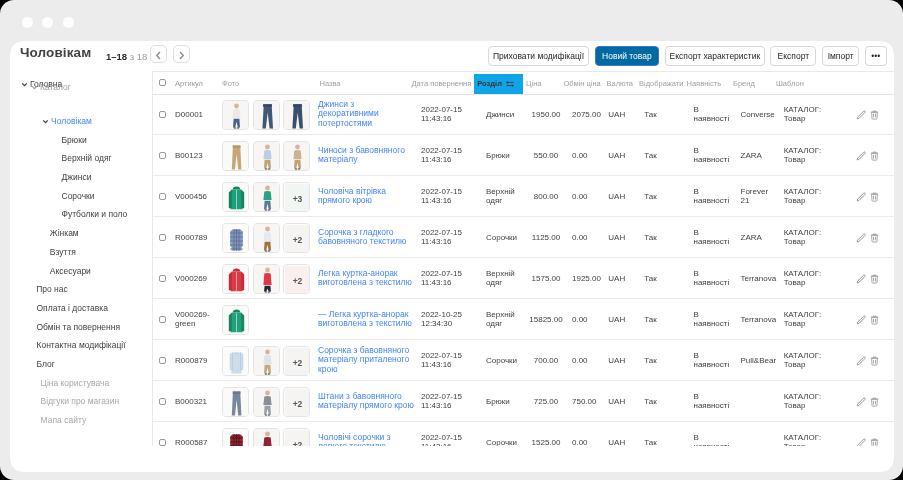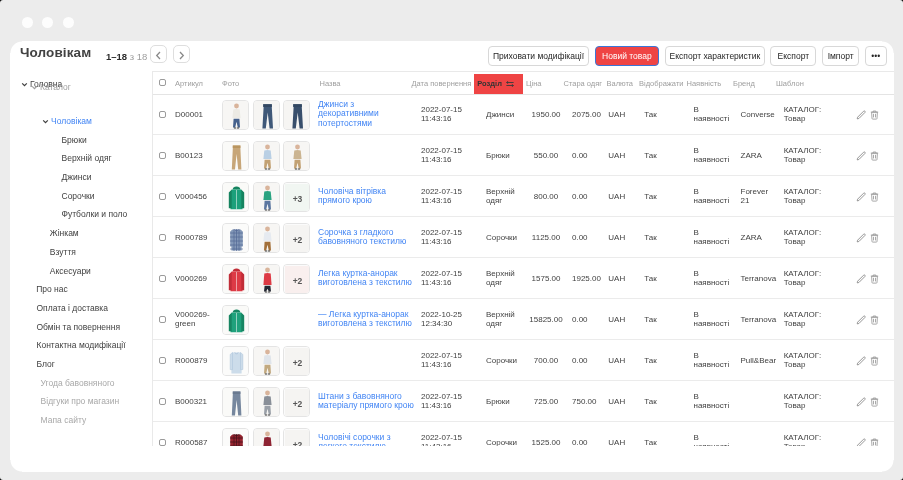--- a/index.html
+++ b/index.html
@@ -1,31 +1,31 @@
 <!DOCTYPE html>
 <html><head><meta charset="utf-8"><title>admin</title><style>
 *{margin:0;padding:0;box-sizing:border-box}
 html,body{width:903px;height:480px;background:#000;font-family:"Liberation Sans",sans-serif;-webkit-font-smoothing:antialiased}
-.win{position:absolute;left:0;top:0;width:903px;height:480px;background:#ececec;border-radius:3px;overflow:hidden}
+.win{position:absolute;left:0;top:0;width:903px;height:480px;background:#ececec;border-radius:14px;overflow:hidden}
 .dot{position:absolute;width:11px;height:11px;border-radius:50%;background:#fdfdfd;top:17px}
 .panel{position:absolute;left:10px;top:41px;width:884px;height:431px;background:#fff;border-radius:12px;overflow:hidden}
 .ptitle{position:absolute;left:20px;top:45px;font-size:13.5px;font-weight:600;color:#424242;letter-spacing:0.1px}
 .pag{position:absolute;left:106px;top:50.5px;font-size:9.5px;font-weight:bold;color:#2c2c2c}
 .pag span{font-weight:normal;color:#9e9e9e}
 .navb{position:absolute;top:45px;width:17px;height:18px;border:1px solid #dedede;border-radius:5px;background:#fff;text-align:center}
 .navb svg{margin-top:4px}
 .btn{position:absolute;top:45.5px;height:20px;border:1px solid #d8d8d8;border-radius:4px;background:#fff;color:#262626;font-size:8.5px;line-height:18px;text-align:center;white-space:nowrap}
-.btn.blue{background:#ef4444;border-color:#3a76d8;color:#fff}
+.btn.blue{background:#0369a1;border-color:#3a76d8;color:#fff}
 .hr1{position:absolute;left:10px;top:71px;width:884px;height:1px;background:#e9e9e9}
 .sidebar{position:absolute;left:10px;top:71px;width:142px;height:401px;background:#fff}
 .si{position:absolute;font-size:8.5px;white-space:nowrap;height:18.68px;line-height:18.68px}
 .si svg{vertical-align:-1px}
 .thead{position:absolute;left:0;top:0;width:903px;height:23px}
 .hc{position:absolute;top:8px;font-size:7.5px;color:#9e9e9e;white-space:nowrap}
-.ycell{position:absolute;left:474px;top:2.5px;width:48.5px;height:20.5px;background:#ef4444;font-size:7.5px;color:#333;padding:5.5px 0 0 3.3px;white-space:nowrap}
+.ycell{position:absolute;left:474px;top:2.5px;width:48.5px;height:20.5px;background:#0ea5e9;font-size:7.5px;color:#333;padding:5.5px 0 0 3.3px;white-space:nowrap}
 .row{position:absolute;left:0;width:903px;height:41px}
 .c{position:absolute;top:50%;transform:translateY(-50%);font-size:8px;line-height:9.8px;color:#424242}
 .c.dk{color:#424242}
 .c.bl{color:#4285f4;font-size:8.5px;line-height:9.7px}
 .c.ctr{text-align:center}
 .cb{position:absolute;width:7.4px;height:7.4px;border:1px solid #9b9b9b;border-radius:2px;background:#fff}
 .th{position:absolute;top:5.5px;width:27px;height:30px;border:1px solid #e4e4e4;border-radius:4px;overflow:hidden;background:#fff}
 .th svg{display:block;border-radius:3px}
 .ic{position:absolute;line-height:0}
 </style></head><body>
@@ -66,37 +66,37 @@
       <div class="si" style="left:51.5px;top:115.7px;color:#3f3f3f">Сорочки</div>
       <div class="si" style="left:51.5px;top:134.4px;color:#3f3f3f">Футболки и поло</div>
       <div class="si" style="left:39.8px;top:153.1px;color:#3f3f3f">Жінкам</div>
       <div class="si" style="left:39.8px;top:171.8px;color:#3f3f3f">Взуття</div>
       <div class="si" style="left:39.8px;top:190.5px;color:#3f3f3f">Аксесуари</div>
       <div class="si" style="left:26.2px;top:209.1px;color:#3f3f3f">Про нас</div>
       <div class="si" style="left:26.5px;top:227.8px;color:#3f3f3f">Оплата і доставка</div>
       <div class="si" style="left:26.5px;top:246.5px;color:#3f3f3f">Обмін та повернення</div>
       <div class="si" style="left:26.5px;top:265.2px;color:#3f3f3f">Контактна модифікації</div>
       <div class="si" style="left:26.5px;top:283.9px;color:#3f3f3f">Блог</div>
-      <div class="si" style="left:30.6px;top:302.5px;color:#a8a8a8">Угода бавовняного</div>
+      <div class="si" style="left:30.6px;top:302.5px;color:#a8a8a8">Ціна користувача</div>
       <div class="si" style="left:30.6px;top:321.2px;color:#a8a8a8">Відгуки про магазин</div>
       <div class="si" style="left:30.6px;top:339.9px;color:#a8a8a8">Мапа сайту</div>
     </div>
  <div class="pos" style="position:absolute;left:10px;top:71px;width:884px;height:375px;overflow:hidden">
    <div style="position:absolute;left:142px;top:0;width:1px;height:401px;background:#e9e9e9"></div>
    <div style="position:absolute;left:0;top:0;width:884px;height:401px">
      <div style="position:absolute;left:-10px;top:0;width:903px;height:401px">
        <div class="thead">
             <div style="position:absolute;left:153px;top:23px;width:741px;height:1px;background:#e4e4e4"></div>
             <span class="cb" style="left:158.5px;top:7.8px"></span>
             <div class="hc" style="left:175px">Артикул</div>
             <div class="hc" style="left:222px">Фото</div>
             <div class="hc" style="left:319.5px">Назва</div>
             <div class="hc" style="left:411.5px">Дата повернення</div>
             <div class="hc" style="left:526px">Ціна</div>
-            <div class="hc" style="left:563.5px">Стара одяг</div>
+            <div class="hc" style="left:563.5px">Обмін ціна</div>
             <div class="hc" style="left:606.5px">Валюта</div>
             <div class="hc" style="left:639px">Відображати</div>
             <div class="hc" style="left:686.5px">Наявність</div>
             <div class="hc" style="left:733px">Бренд</div>
             <div class="hc" style="left:776px">Шаблон</div>
             <div class="ycell"><b>Розділ</b></div>
             <span style="position:absolute;left:506.3px;top:10px;line-height:0"><svg width="8" height="6" viewBox="0 0 8 6">
                 <path d="M2.2 0.2 L0.5 1.5 L2.2 2.7 M0.8 1.5 H7.6" fill="none" stroke="#3a3a3a" stroke-width="0.9"></path>
                 <path d="M5.8 3.3 L7.5 4.5 L5.8 5.8 M0.4 4.5 H7.2" fill="none" stroke="#3a3a3a" stroke-width="0.9"></path>
               </svg></span>
@@ -168,20 +168,21 @@
             </div>
             <div class="th" style="left:283.2px">
               <svg width="27" height="30" viewBox="0 0 27 30">
                 <rect width="27" height="30" fill="#f7f6f4"></rect>
                 <circle cx="13.5" cy="5" r="2.4" fill="#d9b49b"></circle>
                 <path d="M10.3 8.6 q3.2-1.4 6.4 0 l0.9 8.5 h-8.2 Z" fill="#cbb491"></path>
                 <path d="M10.6 17.7 h5.8 l0.6 8.9 h-2.2 l-1.3 -5.9 -1.3 5.9 h-2.2 Z" fill="#c2a173"></path>
                 <path d="M10.9 26.6 h2.2 v1 h-2.2 Z M13.9 26.6 h2.2 v1 h-2.2 Z" fill="#3a3a3a"></path>
               </svg>
             </div>
+            <div class="c bl" style="left:318px;width:92px;white-space:nowrap">Чиноси з бавовняного<br>матеріалу</div>
             <div class="c dk" style="left:421px;width:50px">2022-07-15<br>11:43:16</div>
             <div class="c dk" style="left:486px;width:36px">Брюки</div>
             <div class="c dk ctr" style="left:516px;width:60px">550.00</div>
             <div class="c dk" style="left:572px;width:40px">0.00</div>
             <div class="c dk" style="left:608.3px;width:22px">UAH</div>
             <div class="c dk" style="left:644.2px;width:30px">Так</div>
             <div class="c dk" style="left:693.5px;width:40px">В наявності</div>
             <div class="c dk" style="left:740.5px;width:48px;white-space:nowrap">ZARA</div>
             <div class="c dk" style="left:783.7px;width:48px">КАТАЛОГ:<br>Товар</div>
             <span class="ic" style="left:855.5px;top:15.0px"><svg width="11" height="11" viewBox="0 0 11 11">
@@ -399,20 +400,21 @@
                 <path d="M10.9 26.6 h2.2 v1 h-2.2 Z M13.9 26.6 h2.2 v1 h-2.2 Z" fill="#3a3a3a"></path>
               </svg>
             </div>
             <div class="th" style="left:283.2px">
               <svg width="27" height="30" viewBox="0 0 27 30">
                 <rect width="27" height="30" fill="#fbfbfb"></rect>
                 <rect x="1" y="1" width="25" height="28" fill="#f5f4f2"></rect>
                 <text x="13.5" y="18.5" font-family="Liberation Sans, sans-serif" font-size="8.5" font-weight="bold" fill="#555" text-anchor="middle">+2</text>
               </svg>
             </div>
+            <div class="c bl" style="left:318px;width:92px;white-space:nowrap">Сорочка з бавовняного<br>матеріалу приталеного<br>крою</div>
             <div class="c dk" style="left:421px;width:50px">2022-07-15<br>11:43:16</div>
             <div class="c dk" style="left:486px;width:36px">Сорочки</div>
             <div class="c dk ctr" style="left:516px;width:60px">700.00</div>
             <div class="c dk" style="left:572px;width:40px">0.00</div>
             <div class="c dk" style="left:608.3px;width:22px">UAH</div>
             <div class="c dk" style="left:644.2px;width:30px">Так</div>
             <div class="c dk" style="left:693.5px;width:40px">В наявності</div>
             <div class="c dk" style="left:740.5px;width:48px;white-space:nowrap">Pull&amp;Bear</div>
             <div class="c dk" style="left:783.7px;width:48px">КАТАЛОГ:<br>Товар</div>
             <span class="ic" style="left:855.5px;top:15.0px"><svg width="11" height="11" viewBox="0 0 11 11">

